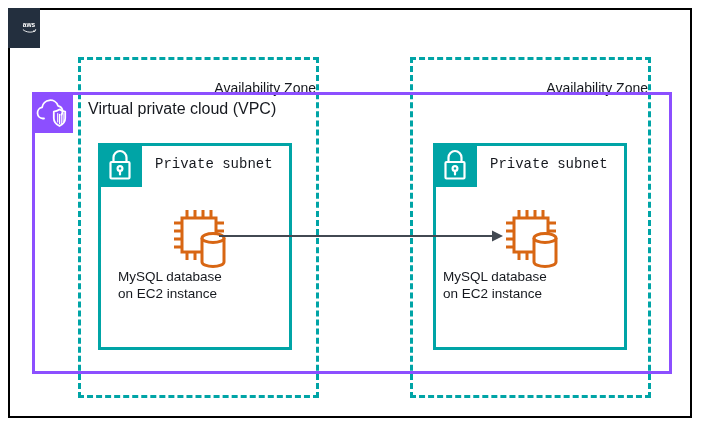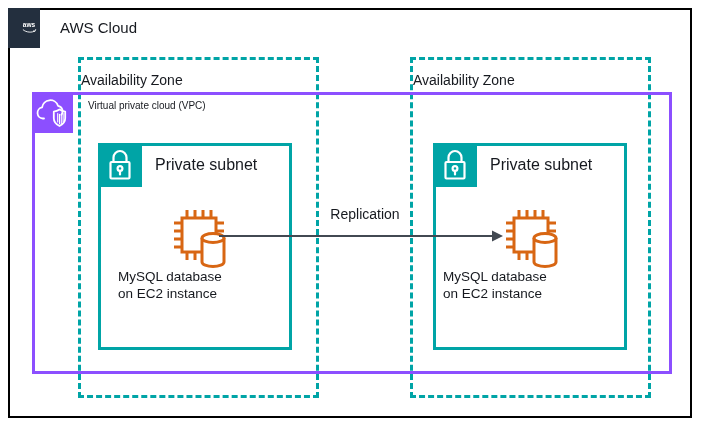--- a/index.html
+++ b/index.html
@@ -8,31 +8,31 @@
     font-family:"Liberation Sans","DejaVu Sans",sans-serif;color:#16191f;
     overflow:hidden;
   }
   .abs{position:absolute;box-sizing:border-box;}
   .outer-border{left:8px;top:8px;width:684px;height:410px;border:2px solid #000;}
   .aws-logo{left:8px;top:8px;width:32px;height:40px;background:#232f3e;display:flex;align-items:center;justify-content:center;padding-left:11px;}
   .aws-cloud-label{left:60px;top:19px;font-size:15px;}
   .az{border:3px dashed #00a4a6;}
   .az1{left:78px;top:57px;width:241px;height:341px;}
   .az2{left:410px;top:57px;width:241px;height:341px;}
-  .az-label{width:100%;text-align:left;margin-top:12px;font-size:14px;}
+  .az-label{width:100%;text-align:right;margin-top:20px;font-size:14px;}
   .vpc-box{left:32px;top:92px;width:640px;height:282px;border:3px solid #8c4fff;}
   .vpc-icon{left:32px;top:92px;width:41px;height:41px;background:#8c4fff;display:flex;align-items:center;justify-content:center;}
-  .vpc-label{left:88px;top:100px;font-size:10px;}
+  .vpc-label{left:88px;top:100px;font-size:16px;}
   .subnet{border:3px solid #00a4a6;}
   .subnet1{left:98px;top:143px;width:194px;height:207px;}
   .subnet2{left:433px;top:143px;width:194px;height:207px;}
   .lock-badge{width:44px;height:44px;background:#00a4a6;display:flex;align-items:center;justify-content:center;}
   .lock1{left:98px;top:143px;}
   .lock2{left:433px;top:143px;}
-  .subnet-label{font-size:16px;}
+  .subnet-label{font-size:14px;font-family:Liberation Mono, monospace;}
   .subnet-label1{left:155px;top:156px;}
   .subnet-label2{left:490px;top:156px;}
   .ec2-1{left:168px;top:204px;}
   .ec2-2{left:500px;top:204px;}
   .caption{font-size:13.5px;line-height:17px;text-align:left;}
   .caption1{left:118px;top:268px;width:165px;}
   .caption2{left:443px;top:268px;width:170px;}
   .arrow-svg{left:219px;top:227px;}
   .replication-label{left:280px;top:206px;width:170px;text-align:center;font-size:14px;}
 </style>
@@ -121,24 +121,22 @@
   </div>
   <div class="abs caption caption2">
     <div>MySQL database</div>
     <div>on EC2 instance</div>
   </div>
 
   <svg class="abs arrow-svg" width="284" height="18">
     <line x1="0" y1="9" x2="275" y2="9" stroke="#424952" stroke-width="2.2"></line>
     <polygon points="273,3.5 284,9 273,14.5" fill="#424952"></polygon>
   </svg>
-  <div class="abs replication-label">Replication</div>
 
   <div class="abs aws-logo">
     <svg width="40" height="40" viewBox="0 0 40 40">
       <text x="19" y="19" text-anchor="middle" fill="#ffffff" font-size="12.5" font-weight="bold" font-family="Liberation Sans, sans-serif">aws</text>
       <path d="M8,23.5 C13.5,28.5 25,29.5 30.5,25.5" fill="none" stroke="#ffffff" stroke-width="1.7" stroke-linecap="round"></path>
       <path d="M31.8,22.8 L30.2,26.6 L27.4,25.5" fill="none" stroke="#ffffff" stroke-width="1.5" stroke-linecap="round" stroke-linejoin="round"></path>
     </svg>
   </div>
-  <div class="abs aws-cloud-label">AWS Cloud</div>
 
 </div>
 
 </body></html>

